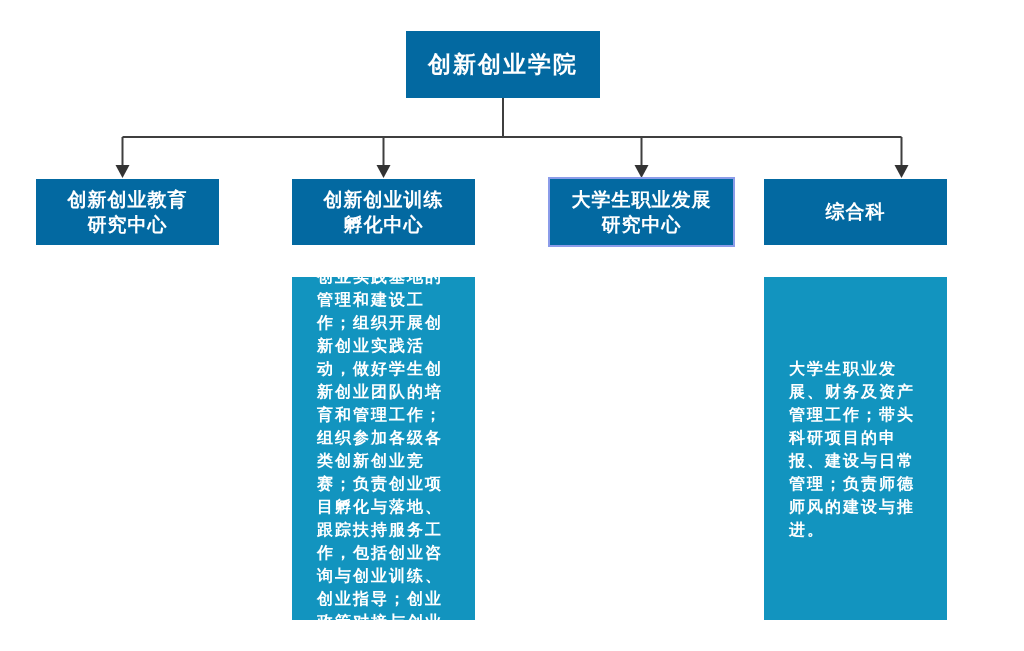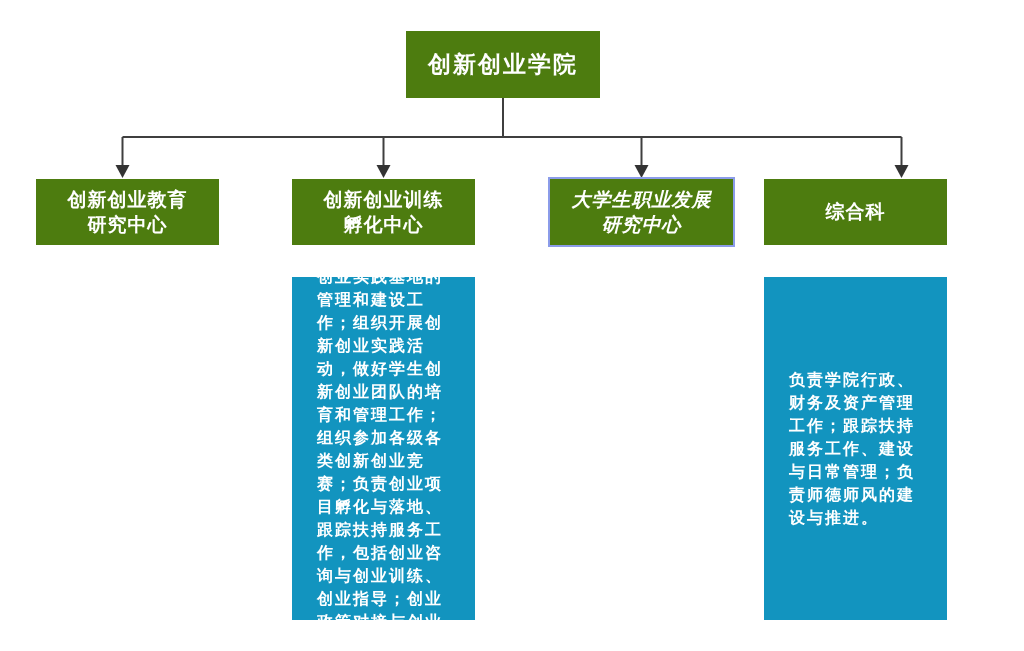--- a/index.html
+++ b/index.html
@@ -11,21 +11,21 @@
     overflow: hidden;
     font-family: "Liberation Sans", "DejaVu Sans", sans-serif;
   }
   .connectors {
     position: absolute;
     left: 0; top: 0;
     pointer-events: none;
   }
   .node {
     position: absolute;
-    background: #4d7c0f;
+    background: #0369a1;
     color: #ffffff;
     display: flex;
     align-items: center;
     justify-content: center;
     text-align: center;
     box-sizing: border-box;
   }
   .root-box {
     left: 406px; top: 31px;
     width: 194px; height: 67px;
@@ -37,21 +37,20 @@
     top: 179px;
     width: 183px; height: 66px;
     font-size: 19px;
     font-weight: bold;
     letter-spacing: 1px;
     line-height: 1.32;
     white-space: pre-line;
   }
   .dept-box.selected {
     outline: 2px solid #8B9CE9;
-    font-style: italic;
   }
   .desc-box {
     position: absolute;
     top: 277px;
     width: 183px; height: 343px;
     background: #1294BF;
     color: #ffffff;
     display: flex;
     align-items: center;
     box-sizing: border-box;
@@ -112,16 +111,16 @@
 
   <div class="node dept-box col-3 selected">
     <span>大学生职业发展
 研究中心</span>
   </div>
 
   <div class="node dept-box col-4">
     <span>综合科</span>
   </div>
   <div class="desc-box col-4">
-    <p class="desc-text">负责学院行政、财务及资产管理工作；跟踪扶持服务工作、建设与日常管理；负责师德师风的建设与推进。</p>
+    <p class="desc-text">大学生职业发展、财务及资产管理工作；带头科研项目的申报、建设与日常管理；负责师德师风的建设与推进。</p>
   </div>
 
 </div>
 
 </body></html>

